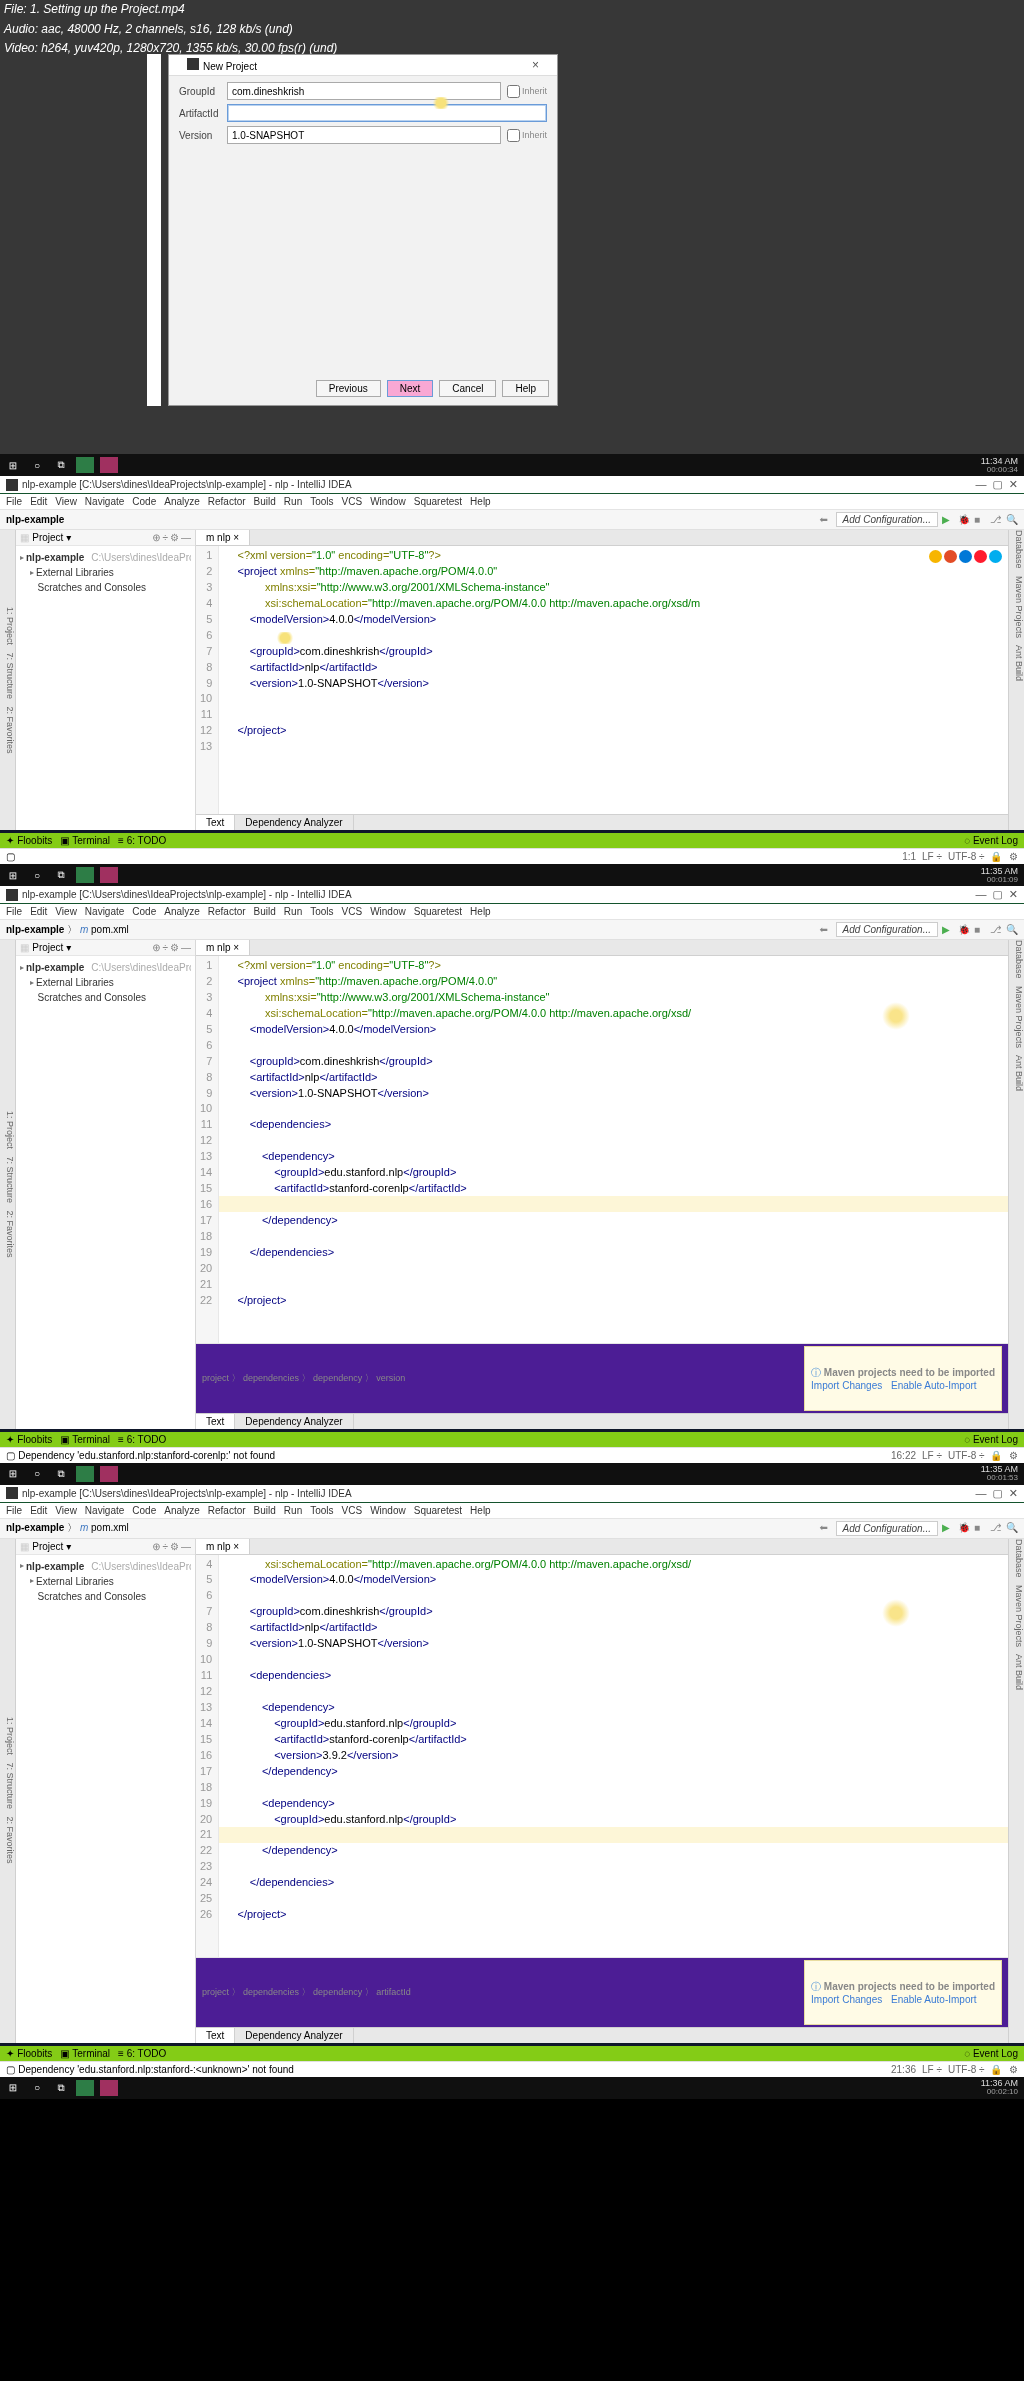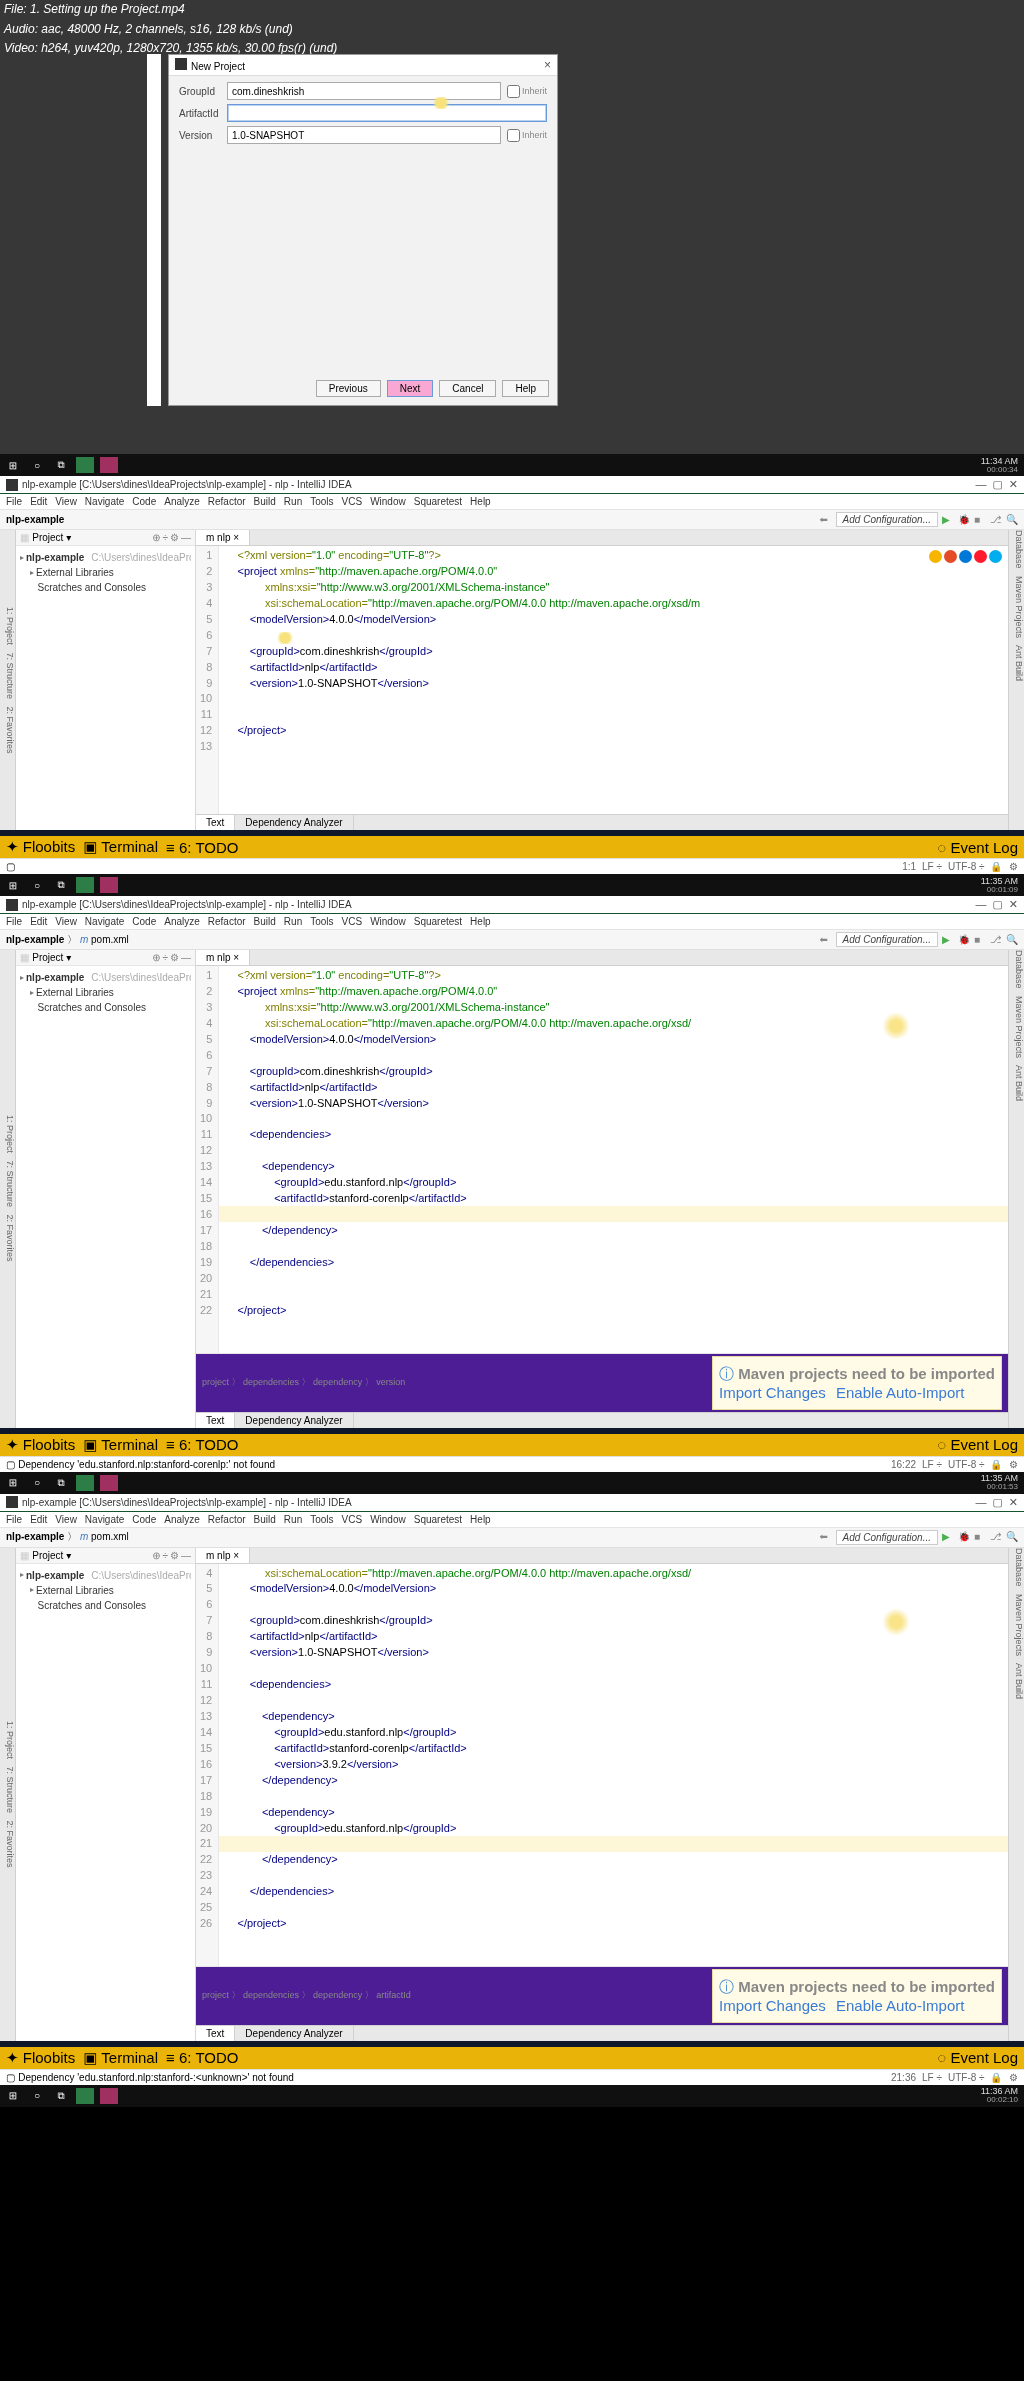--- a/index.html
+++ b/index.html
@@ -3,21 +3,21 @@
 <meta charset="utf-8">
 <style>
   * { margin:0; padding:0; box-sizing:border-box; font-family: 'Segoe UI', Tahoma, sans-serif; }
   body { background:#000; color:#fff; width:1024px; }
   .sec { position:relative; }
   .meta { font-size:12px; font-style:italic; color:#fff; padding:2px 4px; line-height:1.3; }
 
   
   .sec1 { height:476px; background:#373737; }
   .dialog { position:absolute; left:168px; top:54px; width:390px; height:352px; background:#f2f2f2; border:1px solid #999; font-size:10px; color:#000; }
-  .dlg-title { background:#fff; padding:3px 6px; display:flex; align-items:center; justify-content:space-between; border-bottom:1px solid #ddd; }
+  .dlg-title { background:#fff; padding:3px 18px; display:flex; align-items:center; justify-content:space-between; border-bottom:1px solid #ddd; }
   .dlg-title .ico { width:12px; height:12px; background:#333; display:inline-block; margin-right:4px; }
   .dlg-close { font-size:12px; color:#555; }
   .dlg-body { padding:6px 10px; }
   .dlg-row { display:flex; align-items:center; margin-bottom:4px; }
   .dlg-row label { width:48px; font-size:10px; color:#444; }
   .dlg-row input { flex:1; height:18px; border:1px solid #aaa; padding:0 4px; font-size:10px; background:#fff; }
   .dlg-row .inherit { font-size:9px; color:#888; margin-left:6px; display:flex; align-items:center; }
   .dlg-row .inherit input { width:auto; height:auto; margin-right:2px; border:none; }
   .dlg-btns { position:absolute; bottom:8px; right:8px; display:flex; gap:6px; }
   .dlg-btn { padding:2px 12px; font-size:10px; border:1px solid #aaa; background:#f6f6f6; cursor:pointer; }
@@ -68,24 +68,24 @@
   .browser-ics { position:absolute; top:4px; right:6px; display:flex; gap:2px; }
   .brico { width:13px; height:13px; border-radius:50%; }
 
   .yellow-dot { position:absolute; width:28px; height:28px; border-radius:50%; background:radial-gradient(circle,#f9e48a 0%,#f9e48a 30%,transparent 70%); }
 
   .bottom-tabs { display:flex; font-size:10px; background:#e8e8e8; border-top:1px solid #d0d0d0; }
   .bottom-tabs .bt { padding:2px 10px; border-right:1px solid #d0d0d0; }
   .bottom-tabs .bt.act { background:#fff; }
 
   .breadcrumb-path { font-size:9px; color:#888; padding:2px 6px; background:#4c1d95; border-top:1px solid #e6e6e6; display:flex; justify-content:space-between; align-items:center; }
-  .import-box { background:#fffbe6; border:1px solid #e8dca0; padding:8px 6px; font-size:15px; }
+  .import-box { background:#fffbe6; border:1px solid #e8dca0; padding:19px 6px; font-size:10px; }
   .import-box .lnk { color:#3a7bd5; margin-right:6px; cursor:pointer; }
 
-  .footer { display:flex; align-items:center; background:#eab308; border-top:6px solid #0f172a; font-size:15px; padding:2px 6px; }
+  .footer { display:flex; align-items:center; background:#84cc16; border-top:3px solid #0f172a; font-size:10px; padding:2px 6px; }
   .footer .fit { margin-right:8px; }
   .footer .flog { margin-left:auto; }
   .statusbar { display:flex; align-items:center; background:#fff; border-top:1px solid #e0e0e0; font-size:10px; padding:2px 6px; }
   .statusbar .sl { flex:1; }
   .statusbar .sr { display:flex; gap:6px; color:#666; }
   .side-gutter-r { width:16px; background:#e8e8e8; border-left:1px solid #d0d0d0; writing-mode:vertical-rl; font-size:9px; color:#666; }
 
   .black-strip { height:22px; background:#101010; position:relative; }
 </style>
 </head>

